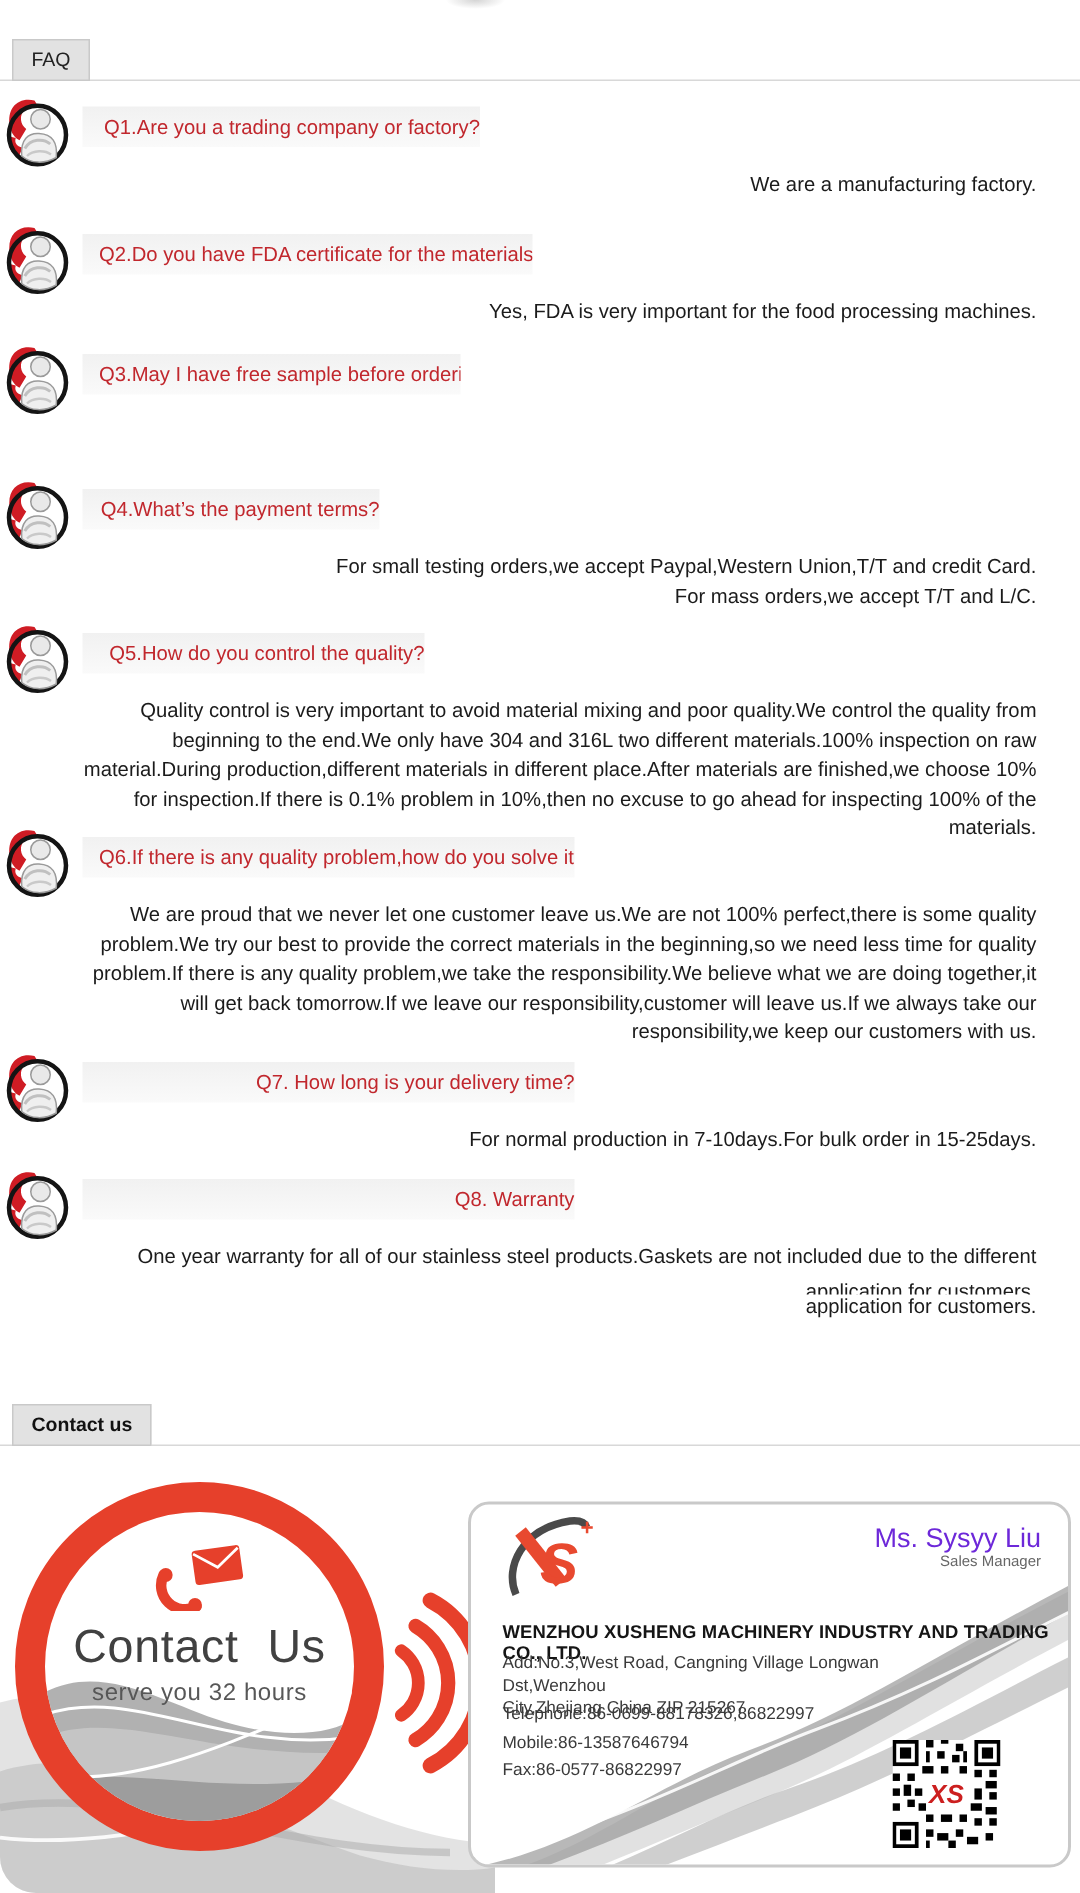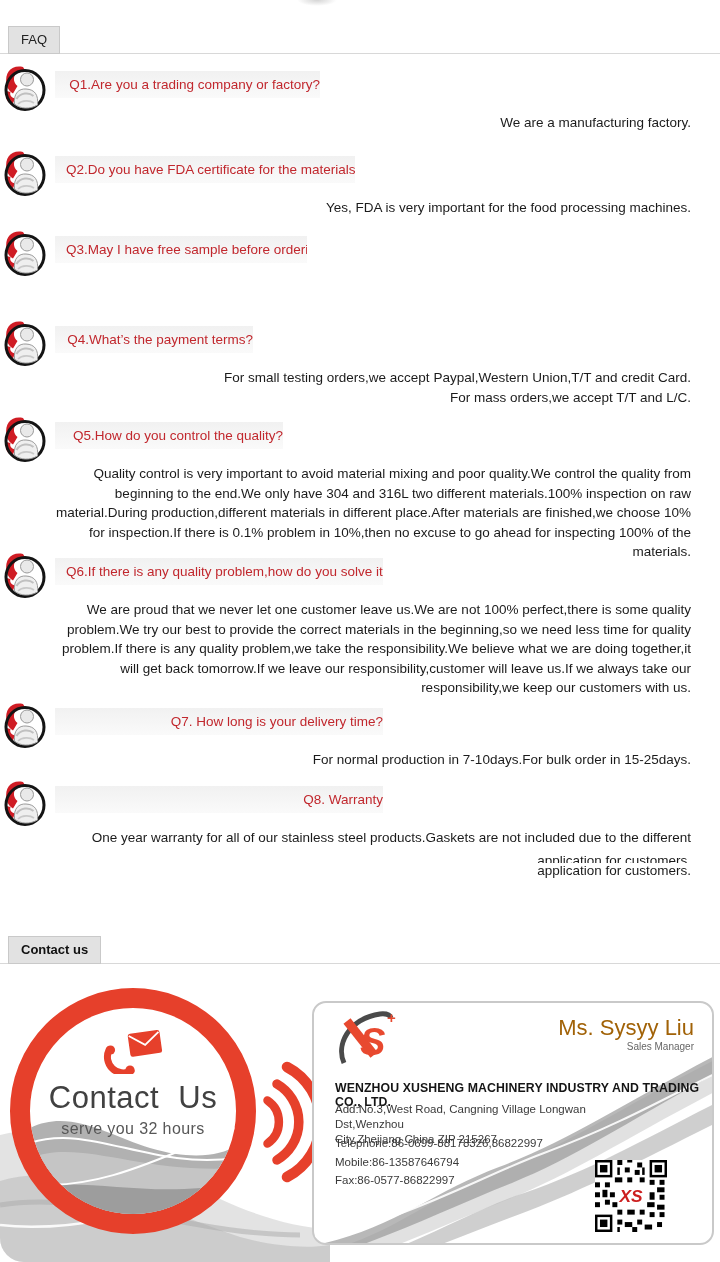--- a/index.html
+++ b/index.html
@@ -48,21 +48,21 @@
       font-size:16px;color:#575757;letter-spacing:.4px;}
   #signal-arcs{position:absolute;left:252px;top:70px;z-index:2;}
 
   
   #biz-card{position:absolute;left:312px;top:16px;width:398px;height:240px;background:#fff;
       border:2px solid #c9c9c9;border-radius:14px;z-index:3;overflow:hidden;}
   #card-ribbons{position:absolute;left:0;top:0;z-index:1;}
   .card-layer{position:absolute;z-index:2;}
   #xs-logo{left:20px;top:6px;}
   #person-block{right:18px;top:12px;text-align:right;}
-  #person-name{font-size:22px;color:#a16207;font-weight:300;}
+  #person-name{font-size:18px;color:#6d28d9;font-weight:300;}
   #person-title{font-size:10px;color:#666;margin-top:0px;}
   #company-name{left:21px;top:78px;width:368px;font-size:12.3px;font-weight:bold;
       color:#151515;letter-spacing:.1px;}
   #card-address{left:21px;top:99px;width:300px;font-size:11.5px;color:#3a3a3a;line-height:15px;}
   .card-line{left:21px;font-size:11.5px;color:#3a3a3a;}
   #card-tel{top:134px;}
   #card-mobile{top:153px;}
   #card-fax{top:171px;}
   #qr-code{left:281px;top:157px;}
 

